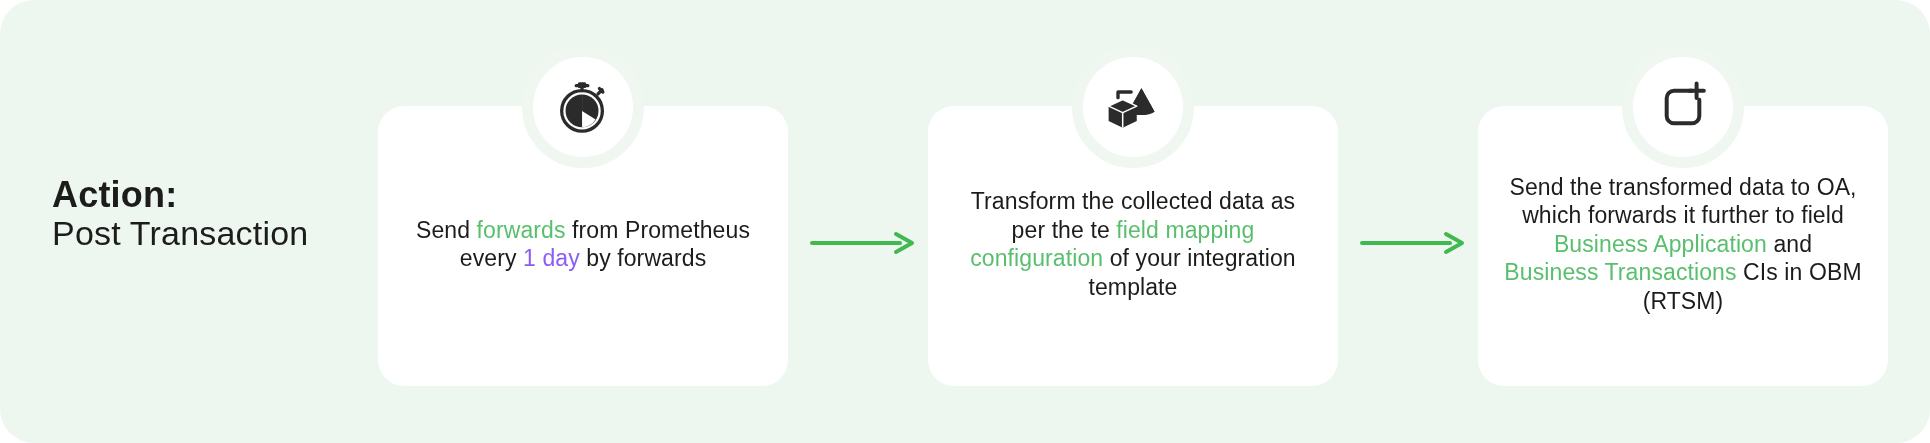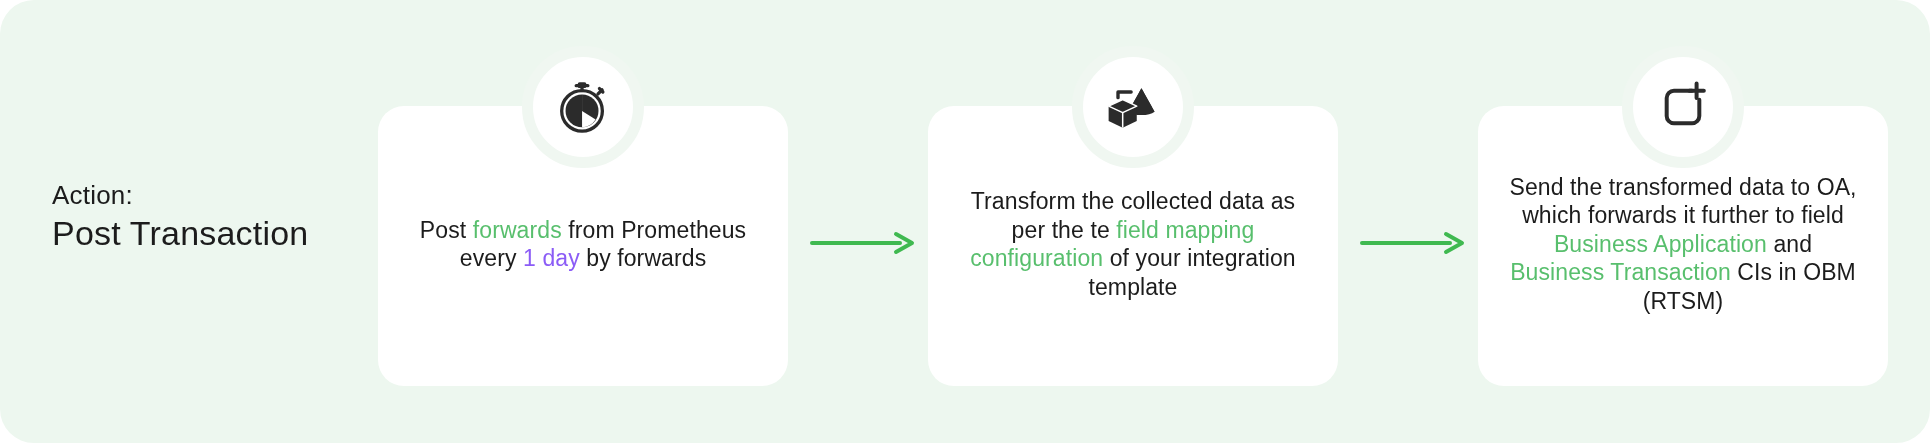--- a/index.html
+++ b/index.html
@@ -34,24 +34,24 @@
 
   
   .action-label {
     position: absolute;
     left: 52px;
     top: 178px;
     width: 300px;
     color: #1c1c1c;
   }
   .action-label .kicker {
-    font-size: 26px;
+    font-size: 36px;
     line-height: 34px;
     letter-spacing: 0.2px;
-    font-weight: 400;
+    font-weight: 700;
     color: #1c1c1c;
   }
   .action-label .title {
     font-size: 34px;
     line-height: 42px;
     letter-spacing: 0.2px;
     font-weight: 400;
     color: #1c1c1c;
     white-space: nowrap;
   }
@@ -156,21 +156,21 @@
             </g>
             <rect x="26.5" y="6.5" width="9" height="6" rx="2" fill="#2b2b2b"></rect>
             <path d="M31 19 A17 17 0 0 1 48 36 L31 36 Z" fill="#2b2b2b"></path>
             <path d="M31 36 L48 36 A17 17 0 0 1 31 53 Z" fill="#2b2b2b"></path>
             <path d="M31 19 A17 17 0 0 0 14 36 A17 17 0 0 0 31 53 Z" fill="#2b2b2b"></path>
             <path d="M31 36 L45 45 A17 17 0 0 1 31 53 Z" fill="#ffffff"></path>
           </svg>
         </div>
         <div class="card">
           <div class="card-text">
-            <span>Post </span><span class="hl-green">forwards</span><span> from Prometheus every </span><span class="hl-blue">1 day</span><span> by forwards</span>
+            <span>Send </span><span class="hl-green">forwards</span><span> from Prometheus every </span><span class="hl-blue">1 day</span><span> by forwards</span>
           </div>
         </div>
       </div>
 
       <div class="arrow a1">
         <svg width="110" height="26" viewBox="0 0 110 26" aria-hidden="true">
           <line x1="2" y1="13" x2="90" y2="13" stroke="#3fb950" stroke-width="4" stroke-linecap="round"></line>
           <path d="M86 4 L102 13 L86 22" fill="none" stroke="#3fb950" stroke-width="4" stroke-linecap="round" stroke-linejoin="round"></path>
         </svg>
       </div>
@@ -207,20 +207,20 @@
 
       <div class="step s3">
         <div class="icon-bubble">
           <svg width="58" height="58" viewBox="0 0 64 64" aria-hidden="true">
             <path d="M42 14 H22 a8 8 0 0 0 -8 8 v20 a8 8 0 0 0 8 8 h20 a8 8 0 0 0 8 -8 V24" fill="none" stroke="#2b2b2b" stroke-width="4.4" stroke-linecap="round" stroke-linejoin="round"></path>
             <path d="M47 6 v16 M39 14 h16" fill="none" stroke="#2b2b2b" stroke-width="4.4" stroke-linecap="round"></path>
           </svg>
         </div>
         <div class="card">
           <div class="card-text">
-            <span>Send the transformed data to OA, which forwards it further to field </span><span class="hl-green">Business Application</span><span> and </span><span class="hl-green">Business Transaction</span><span> CIs in OBM (RTSM)</span>
+            <span>Send the transformed data to OA, which forwards it further to field </span><span class="hl-green">Business Application</span><span> and </span><span class="hl-green">Business Transactions</span><span> CIs in OBM (RTSM)</span>
           </div>
         </div>
       </div>
 
     </div>
   </div>
 </div>
 
 </body></html>

